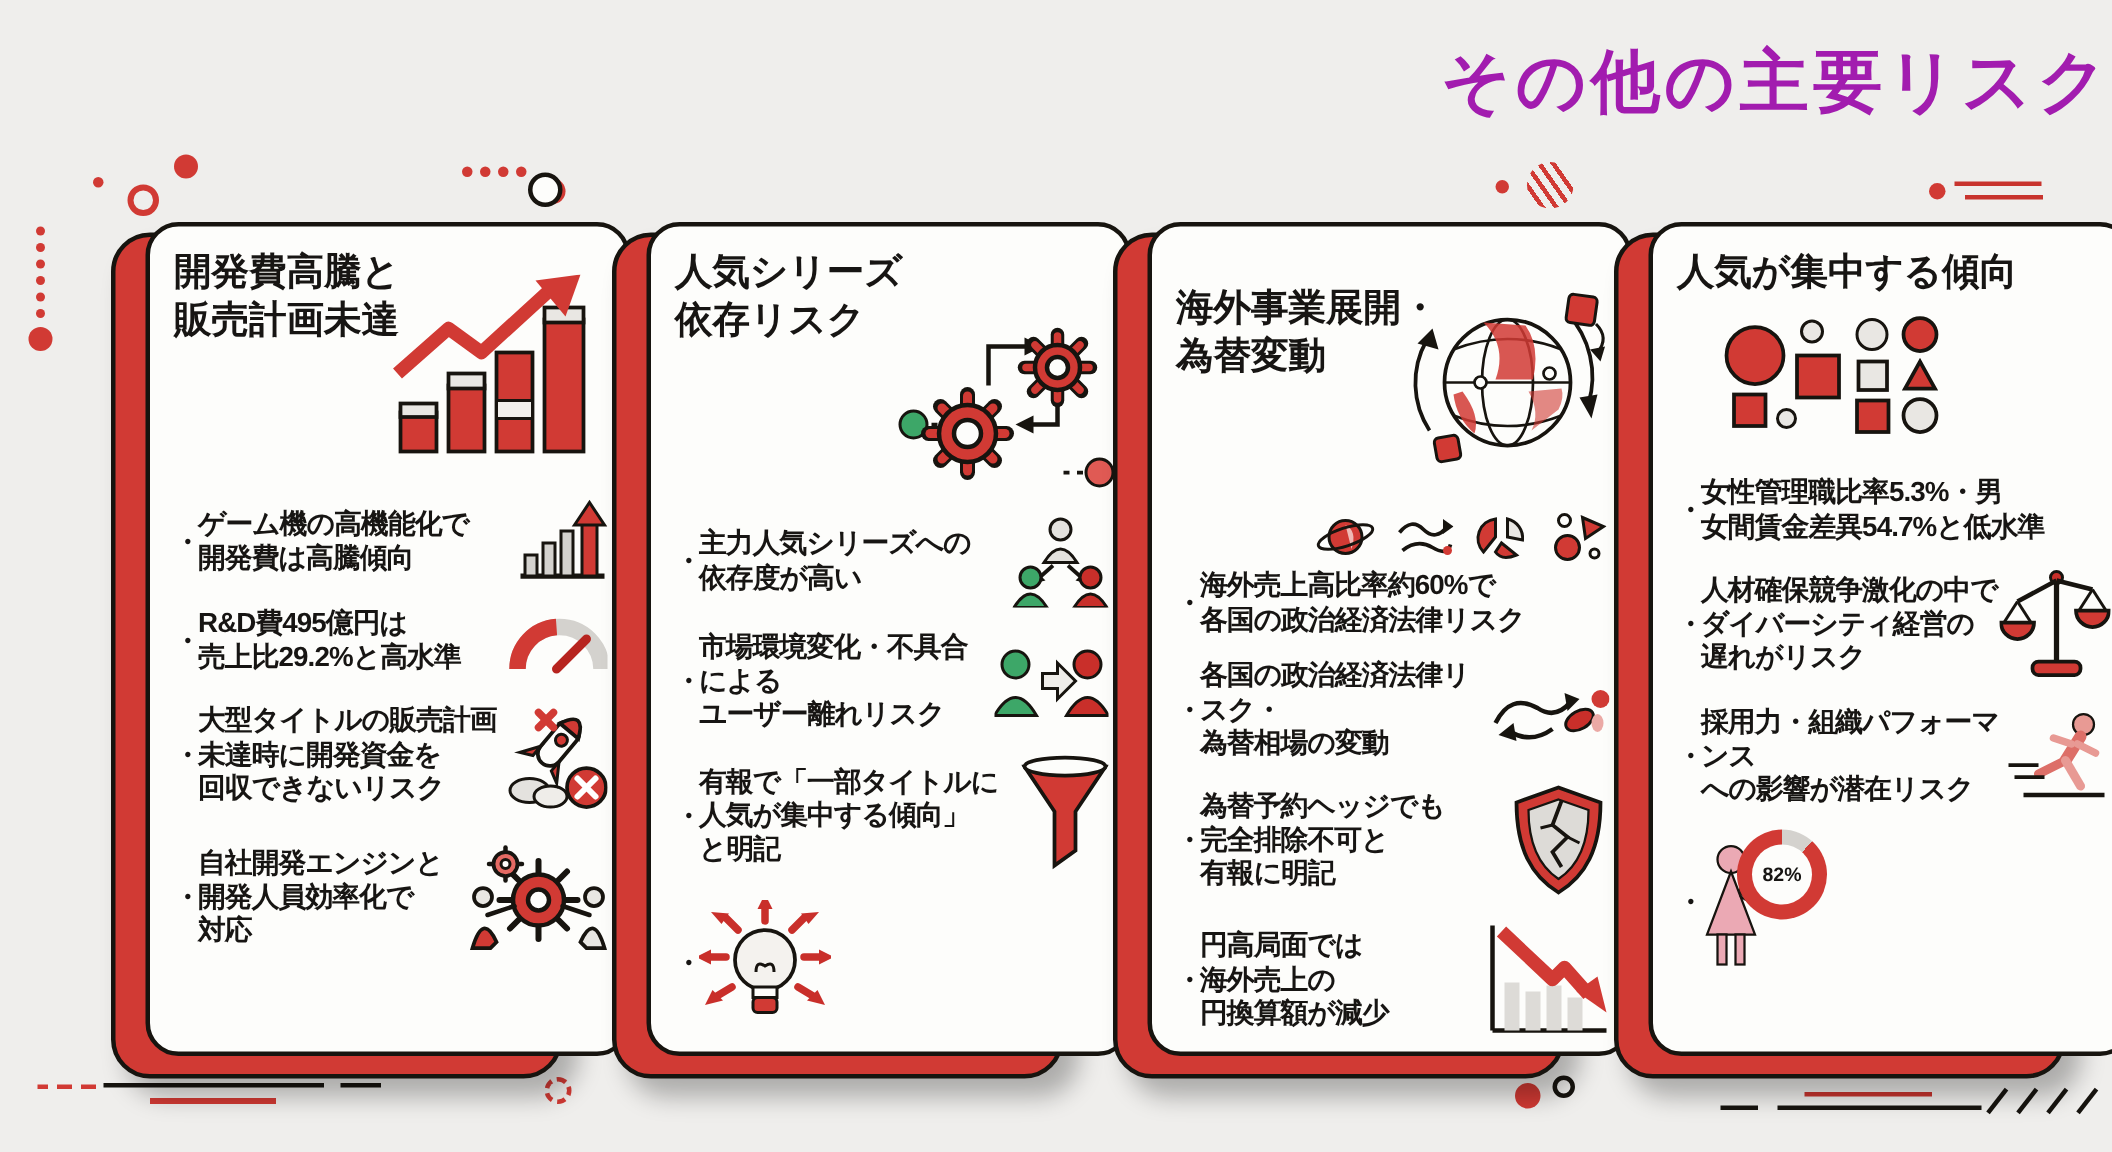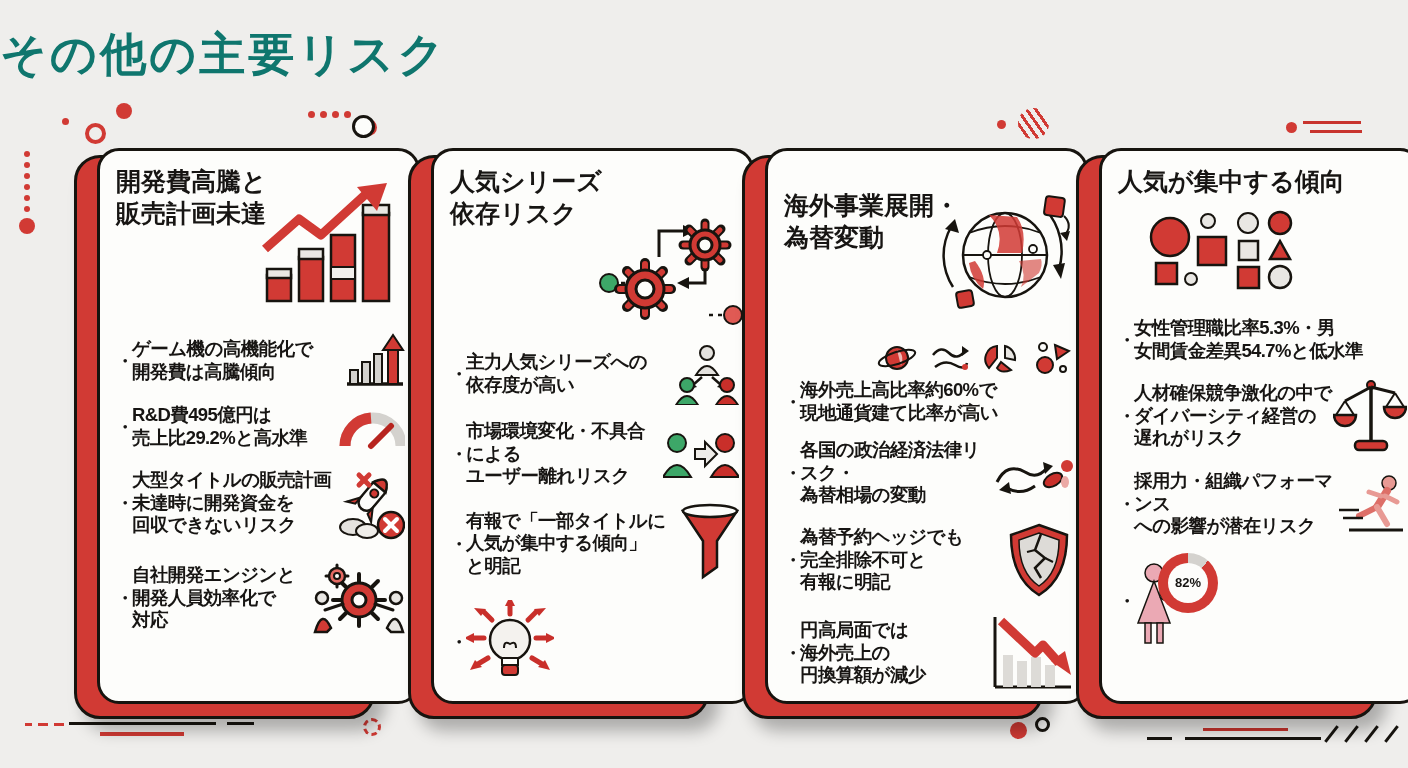--- a/index.html
+++ b/index.html
@@ -1,20 +1,20 @@
 <!DOCTYPE html>
 <html><head>
 <meta charset="utf-8">
 <style>
   html,body{margin:0;padding:0;}
   body{width:1408px;height:768px;background:#efeeec;position:relative;overflow:hidden;
        font-family:"Liberation Sans","DejaVu Sans",sans-serif;color:#171513;}
   .stage{position:absolute;inset:0;}
-  h1.page-title{position:absolute;top:24px;left:0;width:100%;text-align:left;margin:0;
-       font-size:46px;font-weight:900;letter-spacing:3px;color:#0f766e;}
+  h1.page-title{position:absolute;top:24px;left:0;width:100%;text-align:right;margin:0;
+       font-size:46px;font-weight:900;letter-spacing:3px;color:#a21caf;}
   .cards{position:absolute;left:65px;top:148px;display:flex;gap:39px;padding-left:32px;}
   .card{position:relative;width:295px;height:542px;}
   .card-back{position:absolute;left:-23px;top:7px;width:295px;height:558px;background:#d13a34;
        border:3px solid #17140f;border-radius:26px;box-shadow:10px 12px 16px rgba(0,0,0,.28);}
   .card-front{position:relative;width:289px;height:536px;background:#fdfdfb;border:3px solid #17140f;
        border-radius:22px;overflow:hidden;padding:14px 12px 0 16px;box-sizing:content-box;}
   .card-title{font-size:25px;line-height:1.28;font-weight:900;white-space:pre-line;letter-spacing:0px;}
   .hdr{position:relative;}
   .hdr-c1{height:168px;} .hdr-c2{height:178px;} .hdr-c3{height:190px;margin-top:24px;} .hdr-c4{height:152px;}
   .hdr-icon{position:absolute;}
@@ -386,21 +386,21 @@
               <polygon points="20,4 34,10 22,18" fill="#d13a34" stroke="#17140f" stroke-width="2"></polygon>
               <circle cx="10" cy="24" r="8" fill="#d13a34" stroke="#17140f" stroke-width="2"></circle>
               <circle cx="28" cy="28" r="3" fill="none" stroke="#17140f" stroke-width="2"></circle>
             </svg>
           </div>
         </div>
         <div class="bullets">
           <div class="bullet">
             <span class="mk">・</span>
             <div class="btxt">海外売上高比率約60%で
-現地通貨建て比率が高い</div>
+各国の政治経済法律リスク</div>
           </div>
           <div class="bullet">
             <span class="mk">・</span>
             <div class="btxt">各国の政治経済法律リスク・
 為替相場の変動</div>
             <div class="bicon">
               <svg width="82" height="50" viewBox="0 0 82 50">
                 <path d="M6,34 Q16,14 34,24 Q46,32 56,20" fill="none" stroke="#17140f" stroke-width="3"></path>
                 <polygon points="52,14 62,18 54,26" fill="#17140f"></polygon>
                 <path d="M44,38 Q30,48 16,40" fill="none" stroke="#17140f" stroke-width="3"></path>

